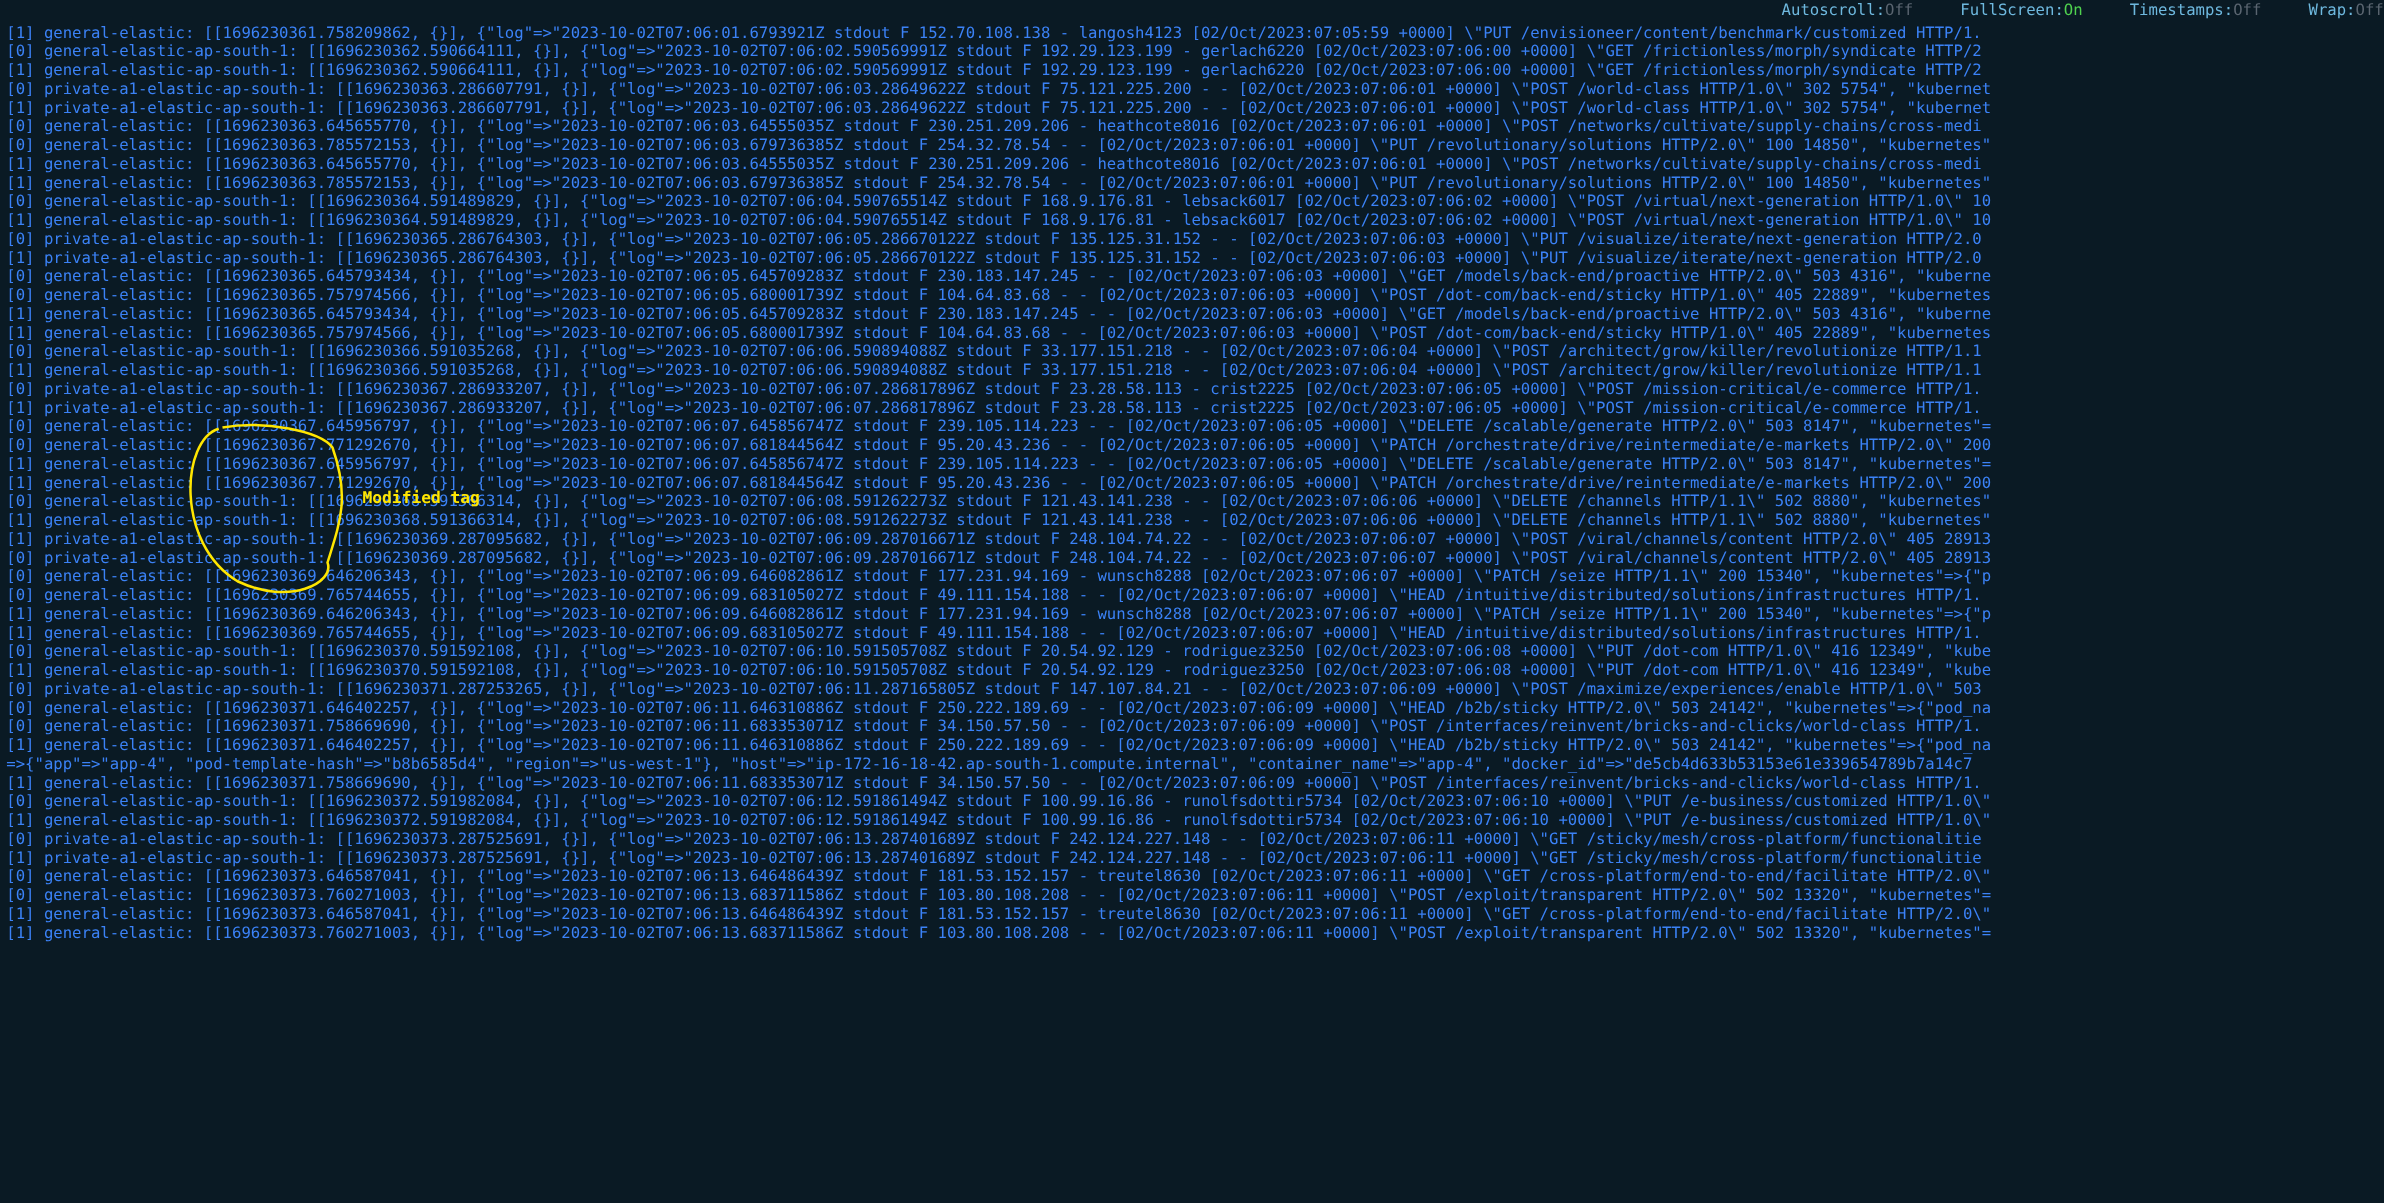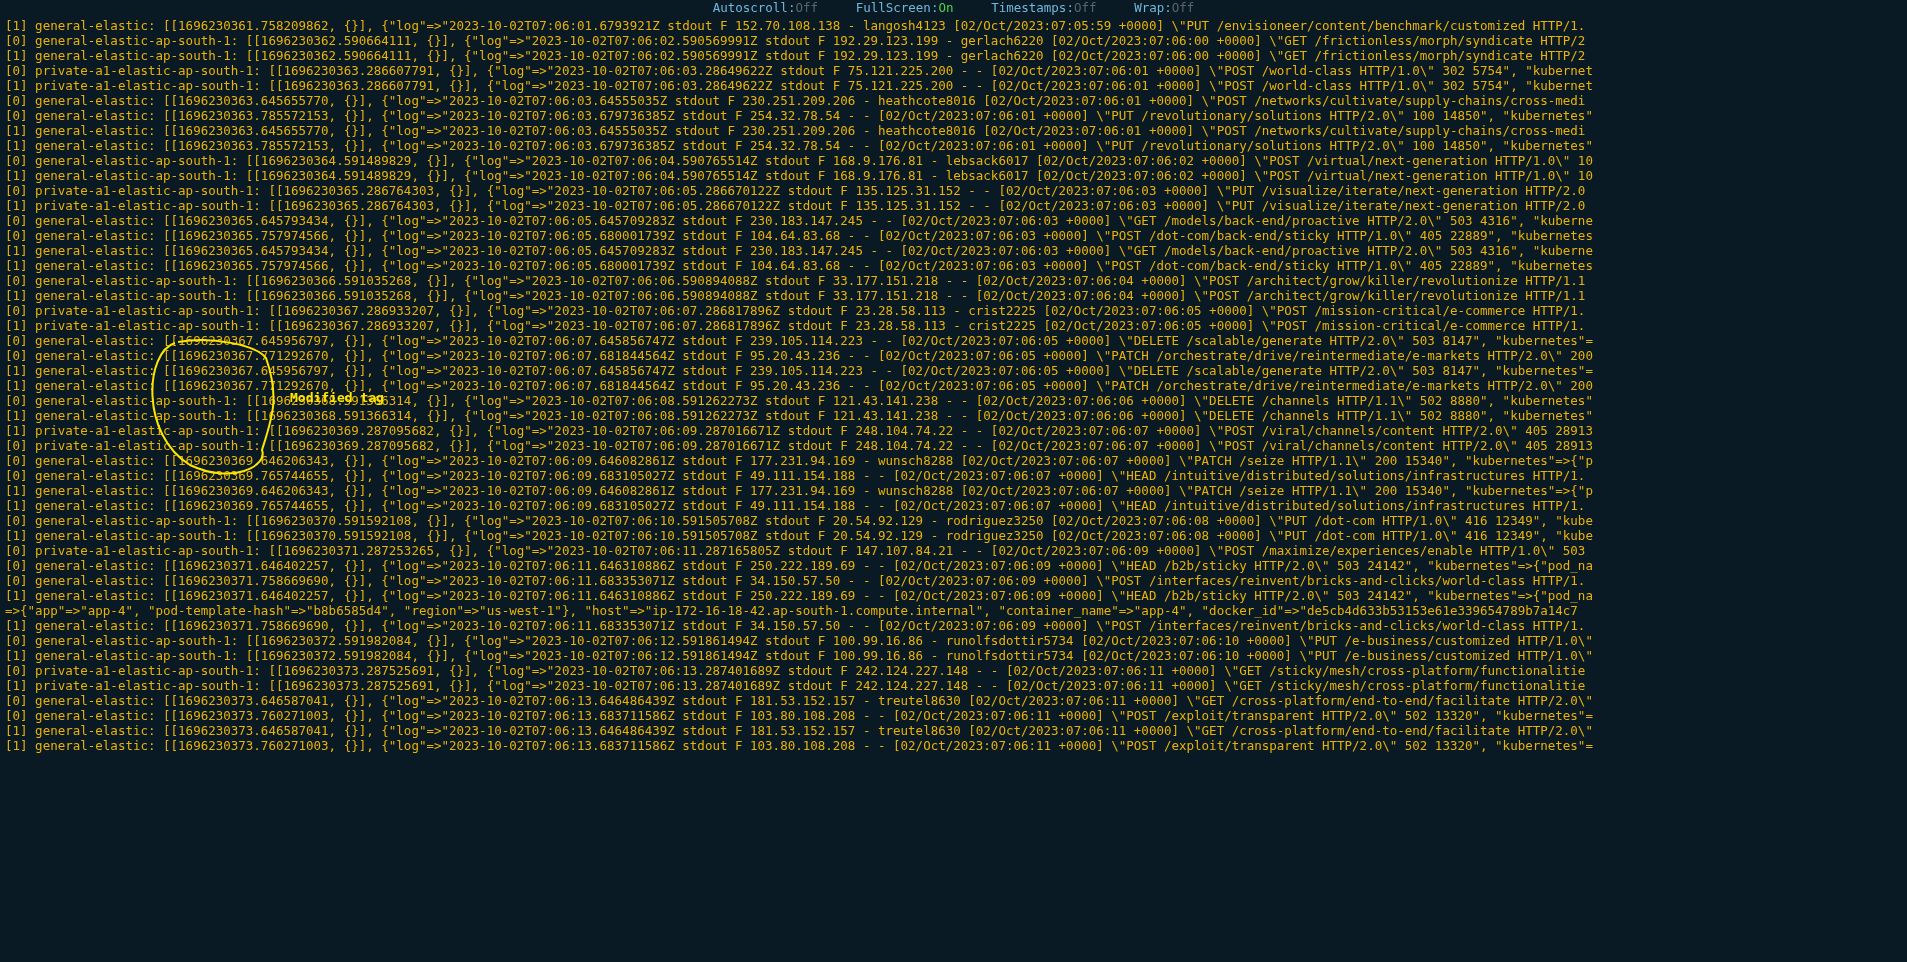--- a/index.html
+++ b/index.html
@@ -1,22 +1,22 @@
 <!DOCTYPE html>
 <html><head>
 <meta charset="utf-8">
 <style>
   html,body{margin:0;padding:0;background:#0a1a24;color:#6eb8de;font-family:Menlo,Consolas,'DejaVu Sans Mono',monospace;font-size:12.5px;line-height:15px;overflow:hidden}
   #screen{width:1907px;height:962px;position:relative}
-  #status{position:absolute;left:0;right:0;top:0;height:15px;text-align:center;font-size:12.5px}
+  #status{position:absolute;left:0;right:0;top:0;height:15px;text-align:right;font-size:12.5px}
   #status span.k{color:#6eb8de}
   #status span.on{color:#4fd24f}
   #status span.off{color:#5a6570}
   #logs{position:absolute;left:5px;top:18px;right:5px;bottom:0;white-space:pre;overflow:hidden}
-  .line{color:#eab308}
+  .line{color:#3b82f6}
   svg.anno{position:absolute;left:0;top:0;pointer-events:none}
   .anno path{fill:none;stroke:#ffe600;stroke-width:2}
   .anno text{fill:#ffe600;font-family:Menlo,Consolas,monospace;font-size:13px;font-weight:bold}
 </style>
 </head>
 <body>
 <div id="screen">
   <div id="status">
     <span class="k">Autoscroll</span><span>:</span><span id="as-val" class="off">Off</span>
     &nbsp;&nbsp;&nbsp;

